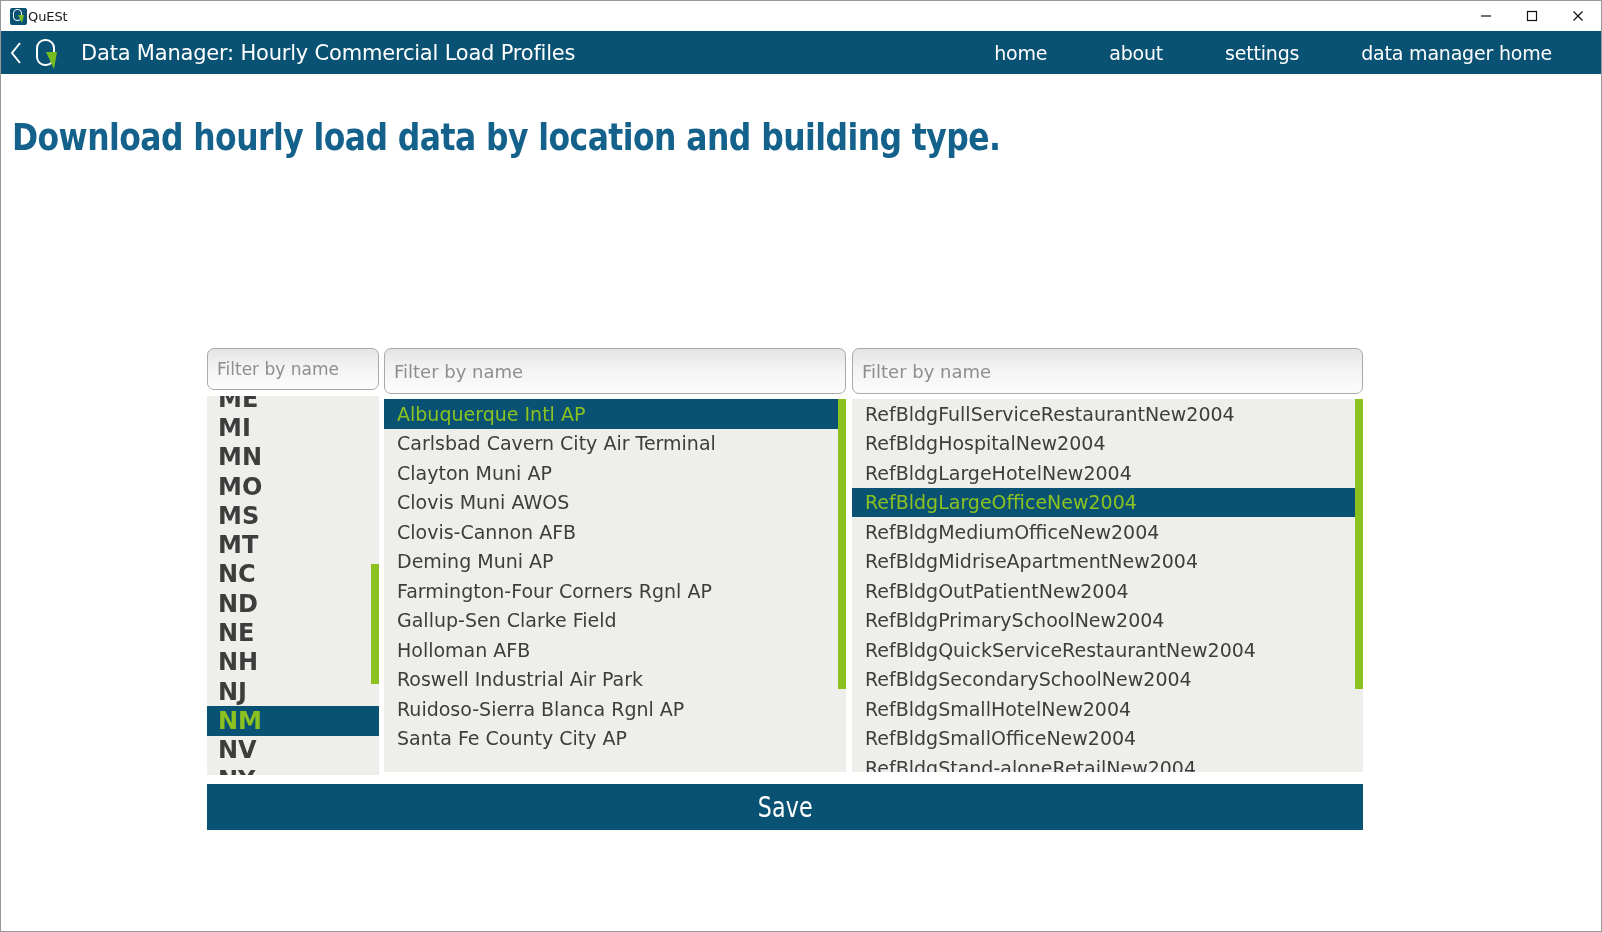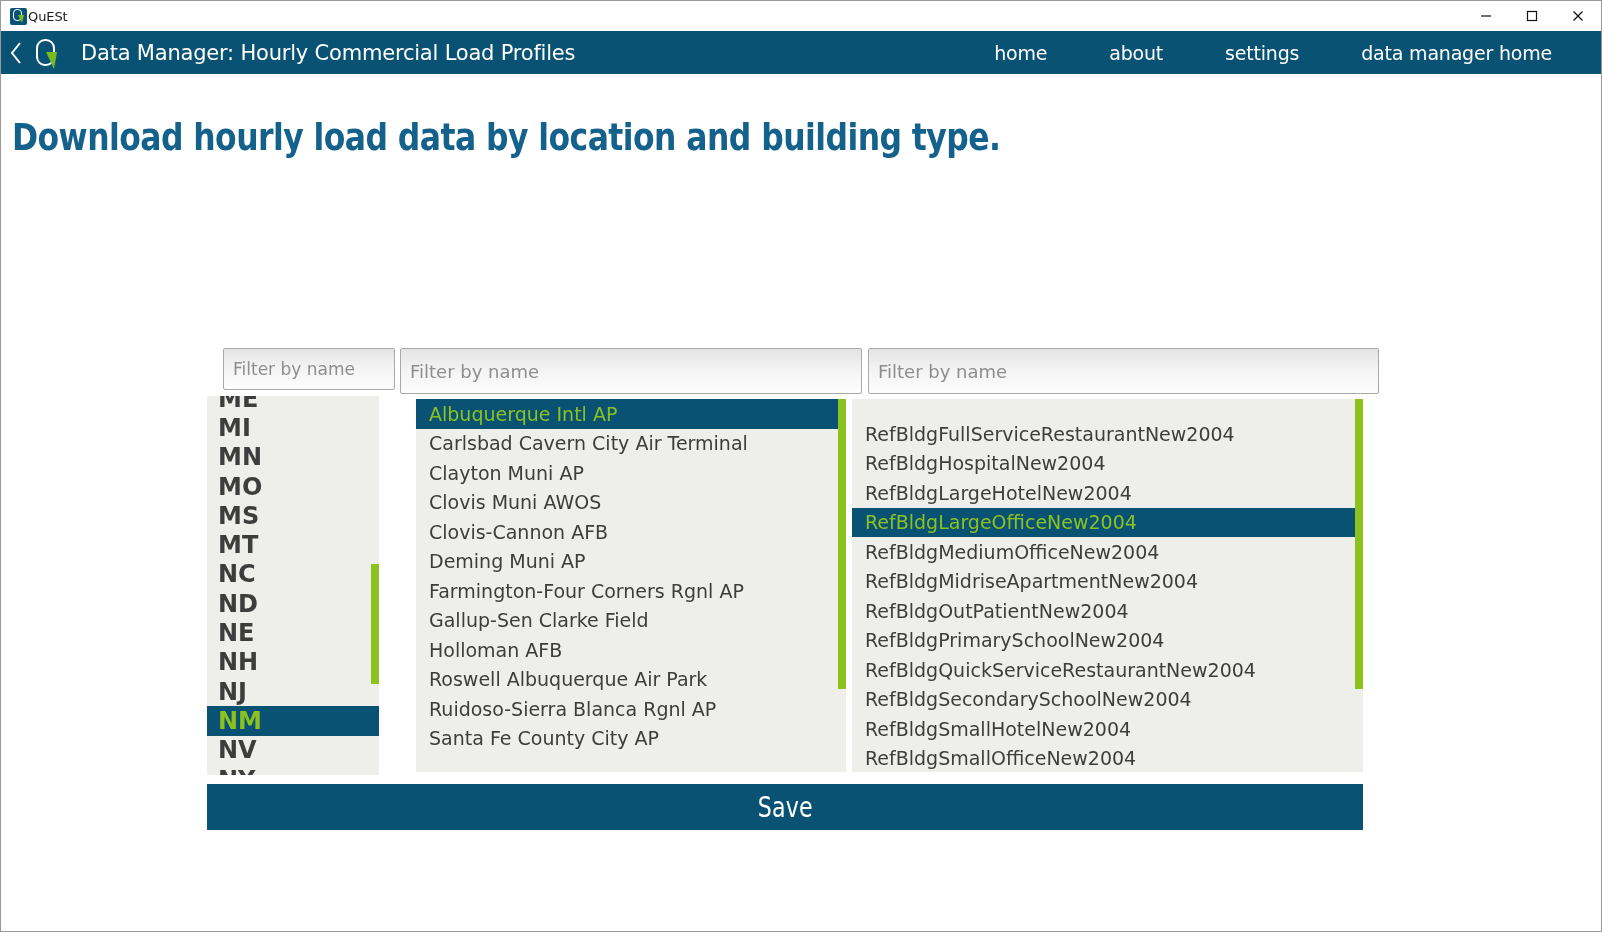--- a/index.html
+++ b/index.html
@@ -161,40 +161,39 @@
     height: 100%;
   }
   #panel-state     { left: 0px;   width: 172px; }
   #panel-station   { left: 177px; width: 462px; }
   #panel-building  { left: 645px; width: 511px; }
 
   .filter-input {
     width: 100%;
     background: linear-gradient(to bottom, #e4e4e4 0%, #f3f3f3 45%, #fdfdfd 100%);
     border: 1px solid #a9a9a9;
-    border-radius: 2px;
+    border-radius: 7px;
     color: #8e8e8e;
     font-family: "DejaVu Sans", sans-serif;
     font-size: 17px;
     padding: 0 9px;
     outline: none;
-    margin-left: 16px;
   }
   #panel-state .filter-input   { height: 42px; font-size: 17px; }
   #panel-station .filter-input { height: 46px; font-size: 18px; }
   #panel-building .filter-input{ height: 46px; font-size: 18px; }
   .filter-input::placeholder { color: #8e8e8e; opacity: 1; }
 
   .listwrap {
     position: relative;
     background: #eeeeea;
     overflow: hidden;
   }
   #panel-state .listwrap    { height: 379px; margin-top: 6px; }
-  #panel-station .listwrap  { height: 373px; margin-top: 5px; margin-left: 32px; }
+  #panel-station .listwrap  { height: 373px; margin-top: 5px; }
   #panel-building .listwrap { height: 373px; margin-top: 5px; }
 
   .list {
     position: absolute;
     left: 0; right: 0;
   }
   .list-item {
     color: #3d3d3d;
     font-family: "DejaVu Sans", sans-serif;
     white-space: nowrap;
@@ -320,32 +319,32 @@
         <div class="list" id="list-station" style="top: 0px;">
             <div class="list-item sel">Albuquerque Intl AP</div>
             <div class="list-item">Carlsbad Cavern City Air Terminal</div>
             <div class="list-item">Clayton Muni AP</div>
             <div class="list-item">Clovis Muni AWOS</div>
             <div class="list-item">Clovis-Cannon AFB</div>
             <div class="list-item">Deming Muni AP</div>
             <div class="list-item">Farmington-Four Corners Rgnl AP</div>
             <div class="list-item">Gallup-Sen Clarke Field</div>
             <div class="list-item">Holloman AFB</div>
-            <div class="list-item">Roswell Albuquerque Air Park</div>
+            <div class="list-item">Roswell Industrial Air Park</div>
             <div class="list-item">Ruidoso-Sierra Blanca Rgnl AP</div>
             <div class="list-item">Santa Fe County City AP</div>
           </div>
         <div class="scrollbar" id="sb-station"></div>
       </div>
     </div>
 
     <div class="panel" id="panel-building">
       <input class="filter-input" type="text" placeholder="Filter by name" style="">
       <div class="listwrap">
-        <div class="list" id="list-building" style="top: 0px; margin-top: 20px;">
+        <div class="list" id="list-building" style="top: 0px;">
             <div class="list-item">RefBldgFullServiceRestaurantNew2004</div>
             <div class="list-item">RefBldgHospitalNew2004</div>
             <div class="list-item">RefBldgLargeHotelNew2004</div>
             <div class="list-item sel">RefBldgLargeOfficeNew2004</div>
             <div class="list-item">RefBldgMediumOfficeNew2004</div>
             <div class="list-item">RefBldgMidriseApartmentNew2004</div>
             <div class="list-item">RefBldgOutPatientNew2004</div>
             <div class="list-item">RefBldgPrimarySchoolNew2004</div>
             <div class="list-item">RefBldgQuickServiceRestaurantNew2004</div>
             <div class="list-item">RefBldgSecondarySchoolNew2004</div>

